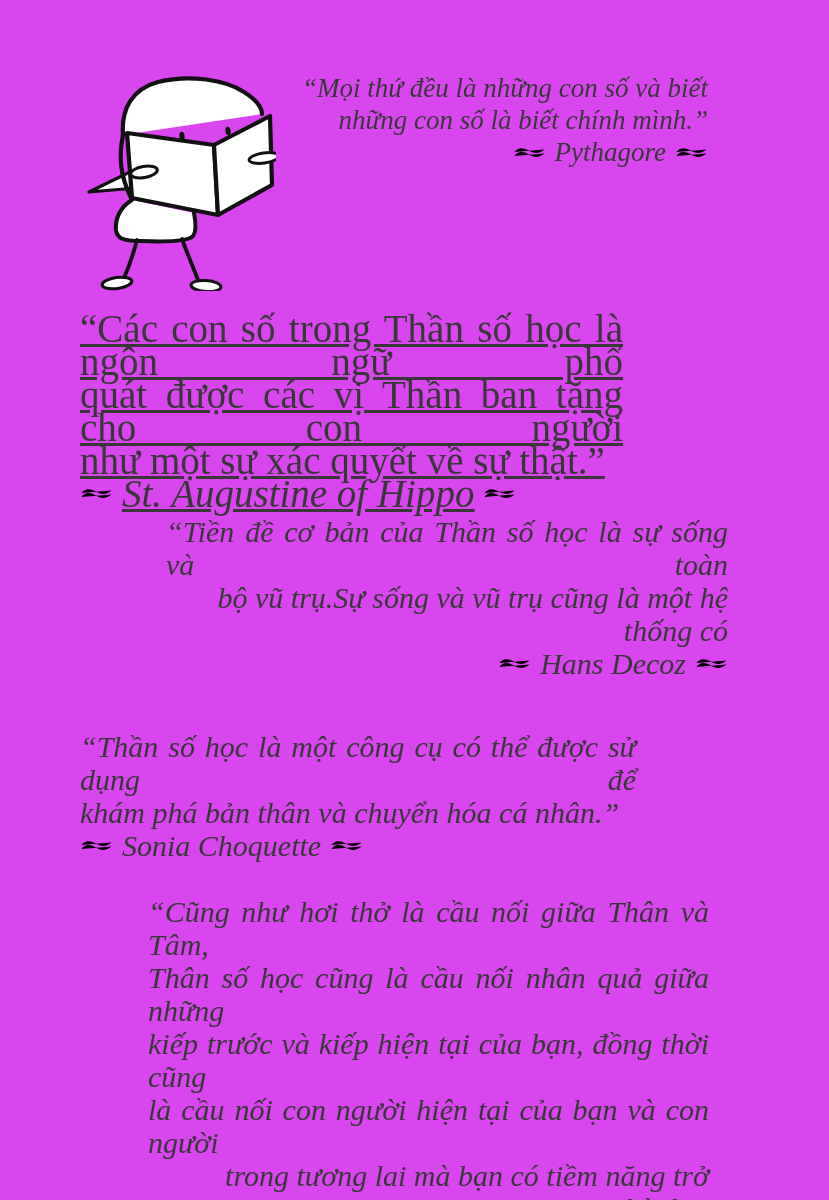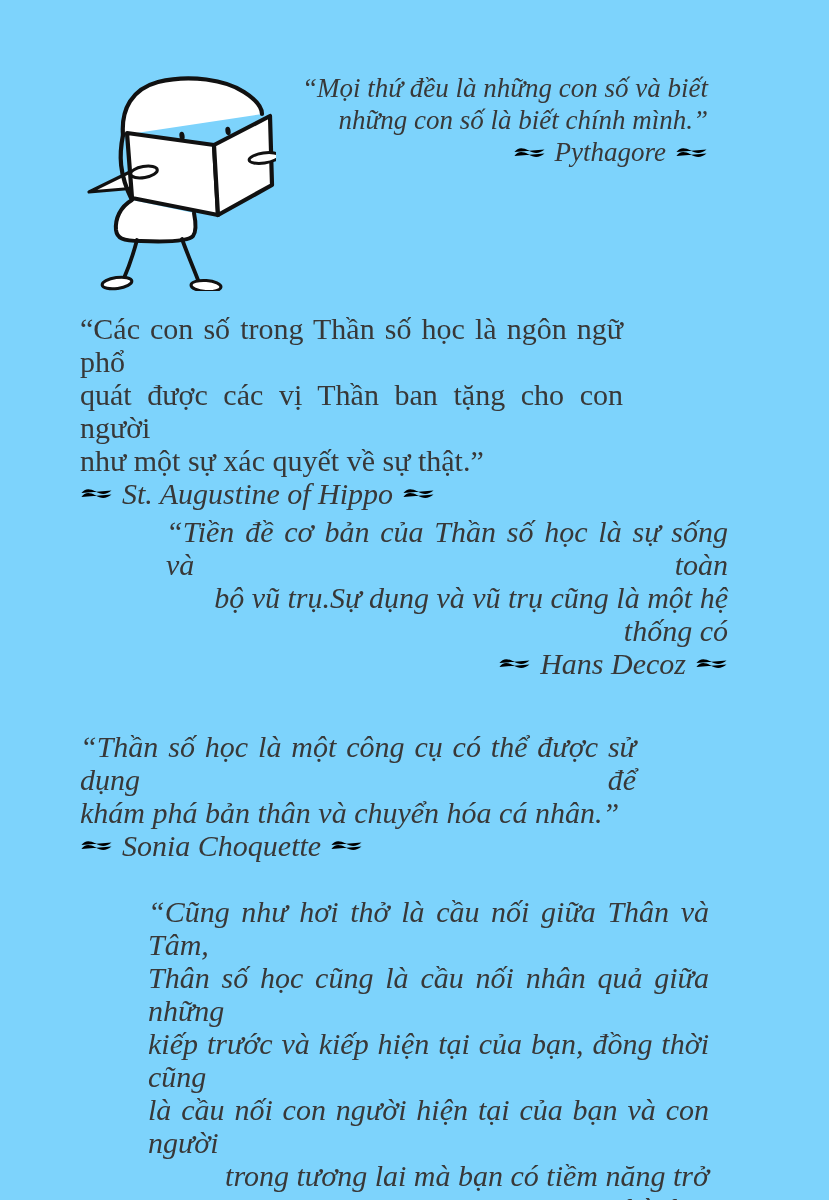--- a/index.html
+++ b/index.html
@@ -1,33 +1,33 @@
 <!DOCTYPE html>
 <html><head>
 <meta charset="utf-8">
 <style>
   html,body{margin:0;padding:0;background:#fff;}
   #page{
-    position:relative;width:829px;height:1200px;background:#7dd3fc;overflow:hidden;
+    position:relative;width:829px;height:1200px;background:#d946ef;overflow:hidden;
     font-family:"Liberation Serif","DejaVu Serif",serif;color:#383838;
   }
   .quote{position:absolute;}
   .qline{white-space:nowrap;}
   .quote .qlines{width:100%;}
   .italic{font-style:italic;}
   .attr{font-style:italic;white-space:nowrap;display:flex;align-items:center;gap:9px;}
   .attr-right{justify-content:flex-end;text-align:right;}
   .swash{width:33px;height:13px;flex:0 0 auto;}
 
   
   #q1{top:72px;right:121px;width:430px;font-size:27px;line-height:32px;}
   #q1 .qline{text-align:right;}
 
   
-  #q2{top:312px;left:80px;width:543px;font-size:30px;line-height:33px;font-style:normal;}
+  #q2{top:312px;left:80px;width:543px;font-size:39px;line-height:33px;font-style:normal;text-decoration:underline;}
   #q2 .qline{text-align:justify;text-align-last:justify;white-space:normal;}
   #q2 .qline:last-child{text-align:center;text-align-last:left;}
 
   
   #q3{top:515px;left:148px;width:562px;font-size:30px;line-height:33px;margin-left:18px;}
   #q3 .qline{text-align:justify;text-align-last:justify;white-space:normal;}
   #q3 .qline:last-child{text-align:right;text-align-last:right;}
 
   
   #q4{top:715px;left:80px;width:556px;font-size:30px;line-height:33px;margin-top:15px;}
@@ -110,21 +110,21 @@
       <span class="attr-name">St. Augustine of Hippo</span>
       <svg class="swash">
           <use href="#swash-sym"></use>
         </svg>
     </div>
   </div>
 
   <div class="quote italic" id="q3">
     <div class="qlines">
         <div class="qline">“Tiền đề cơ bản của Thần số học là sự sống và toàn</div>
-        <div class="qline">bộ vũ trụ.Sự dụng và vũ trụ cũng là một hệ thống có</div>
+        <div class="qline">bộ vũ trụ.Sự sống và vũ trụ cũng là một hệ thống có</div>
       </div>
     <div class="attr attr-right">
       <svg class="swash">
           <use href="#swash-sym"></use>
         </svg>
       <span class="attr-name">Hans Decoz</span>
       <svg class="swash">
           <use href="#swash-sym"></use>
         </svg>
     </div>

